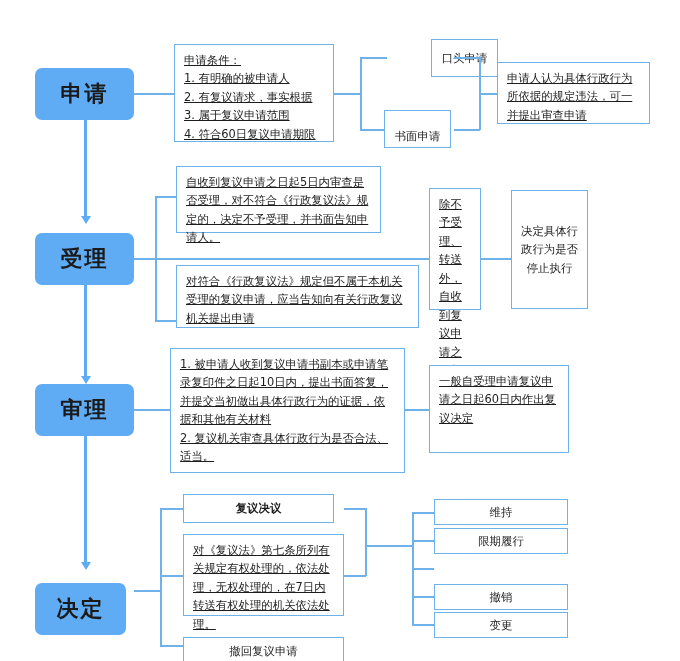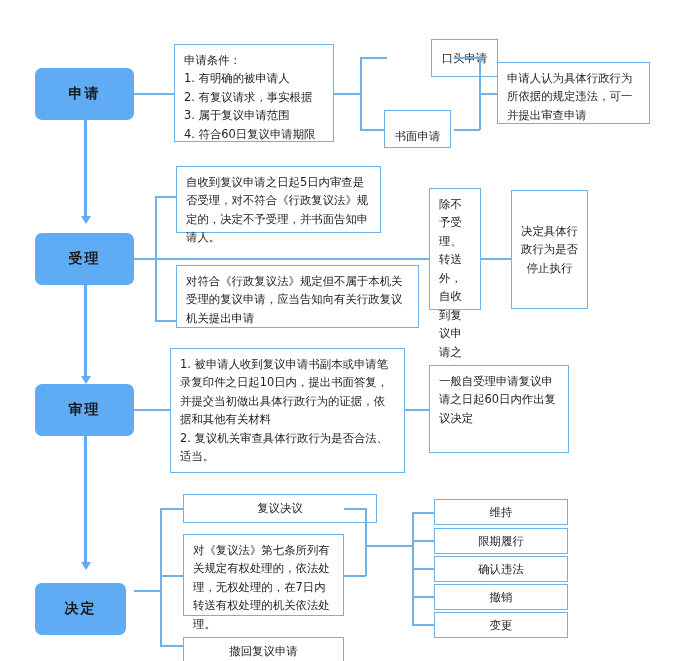--- a/index.html
+++ b/index.html
@@ -17,39 +17,40 @@
     background: #ffffff;
     overflow: hidden;
   }
   
   .stage-node {
     position: absolute;
     background: #5FACF5;
     border-radius: 7px;
     color: #1a1a1a;
     font-weight: bold;
-    font-size: 14px;
+    font-size: 22px;
     letter-spacing: 2px;
     display: flex;
     align-items: center;
     justify-content: center;
     box-sizing: border-box;
   }
   
   .obox {
     position: absolute;
     background: #ffffff;
     border: 1.4px solid #6FB2EA;
     box-sizing: border-box;
     color: #1d1d1d;
     font-size: 11.4px;
     line-height: 1.62;
   }
   .obox.pad {
     padding: 6px 8px 16px 9px;
+    text-decoration: underline;
   }
   .obox.center {
     display: flex;
     align-items: center;
     justify-content: center;
     text-align: center;
     padding: 2px 4px;
   }
   .obox .txt {
     white-space: pre-line;
@@ -170,21 +171,21 @@
   <div class="stage-node" style="left:35px; top:583px; width:91px; height:52px;">
     <span>决定</span>
   </div>
 
   <div class="ln h" style="left:134px; top:590px; width:27px;"></div>
   <div class="ln v" style="left:160px; top:508px; height:138px;"></div>
   <div class="ln h" style="left:160px; top:508px; width:23px;"></div>
   <div class="ln h" style="left:160px; top:575px; width:23px;"></div>
   <div class="ln h" style="left:160px; top:645px; width:23px;"></div>
 
-  <div class="obox center" style="left:183px; top:494px; width:194px; height:29px;">
+  <div class="obox center" style="left:183px; top:494px; width:151px; height:29px;font-weight:bold;">
     <span>复议决议</span>
   </div>
 
   <div class="obox pad" style="left:183px; top:534px; width:161px; height:82px;">
     <span class="txt">对《复议法》第七条所列有关规定有权处理的，依法处理，无权处理的，在7日内转送有权处理的机关依法处理。</span>
   </div>
 
   <div class="obox center" style="left:183px; top:637px; width:161px; height:29px;">
     <span>撤回复议申请</span>
   </div>
@@ -201,23 +202,20 @@
   <div class="ln h" style="left:412px; top:568px; width:22px;"></div>
   <div class="ln h" style="left:412px; top:596px; width:22px;"></div>
   <div class="ln h" style="left:412px; top:624px; width:22px;"></div>
 
   <div class="obox center" style="left:434px; top:499px; width:134px; height:26px;">
     <span>维持</span>
   </div>
   <div class="obox center" style="left:434px; top:528px; width:134px; height:26px;">
     <span>限期履行</span>
   </div>
-  <div class="obox center" style="left:434px; top:556px; width:134px; height:26px;">
-    <span>确认违法</span>
-  </div>
   <div class="obox center" style="left:434px; top:584px; width:134px; height:26px;">
     <span>撤销</span>
   </div>
   <div class="obox center" style="left:434px; top:612px; width:134px; height:26px;">
     <span>变更</span>
   </div>
 
 </div>
 
 </body></html>

